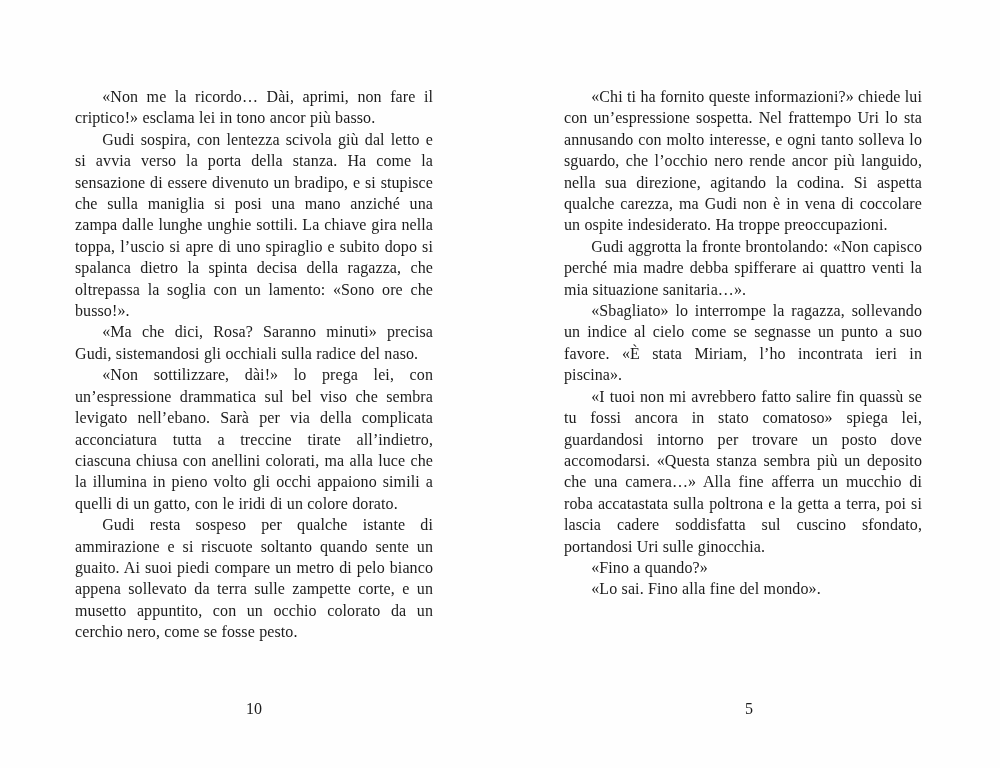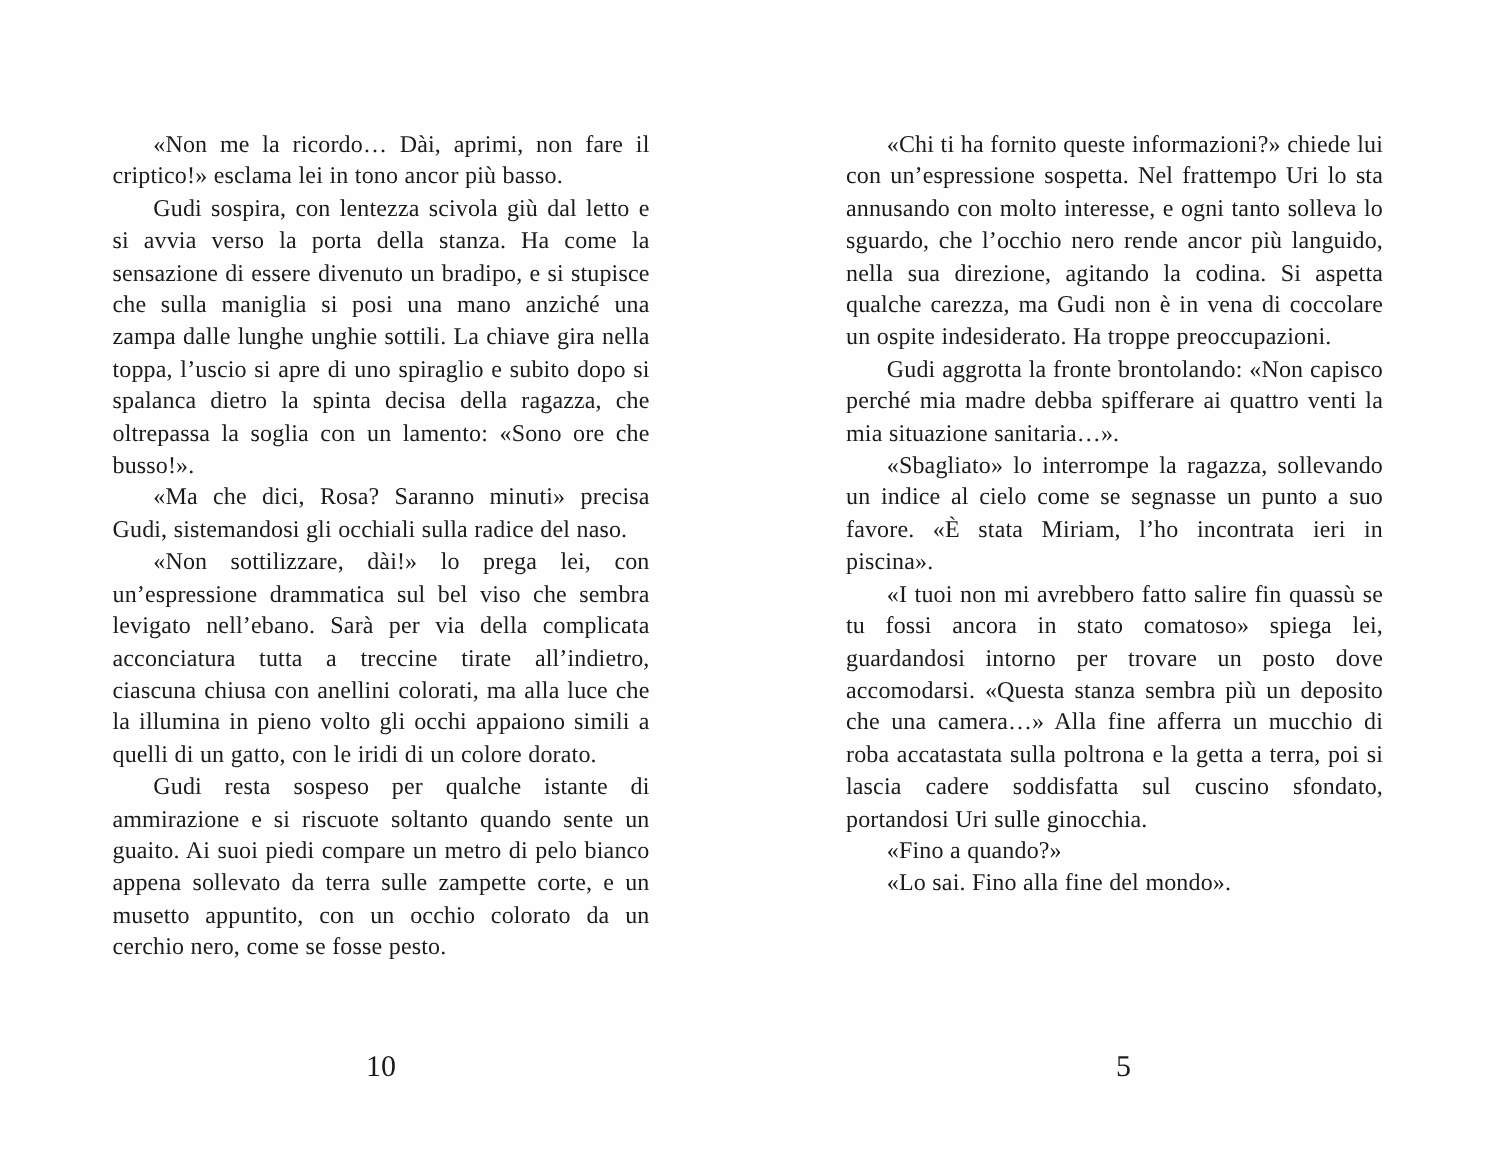--- a/index.html
+++ b/index.html
@@ -27,21 +27,21 @@
     font-size: 16px;
     line-height: 21.4px;
     letter-spacing: 0.1px;
     word-spacing: 0.2px;
   }
   .page-number {
     position: absolute;
     top: 700px;
     width: 358px;
     text-align: center;
-    font-size: 20px;
+    font-size: 16px;
     color: #1b1b1b;
   }
   .page-number--left  { left: 75px; }
   .page-number--right { left: 570px; }
 </style>
 </head>
 <body>
 
 <div class="page page--left">
   <div class="page-text">

